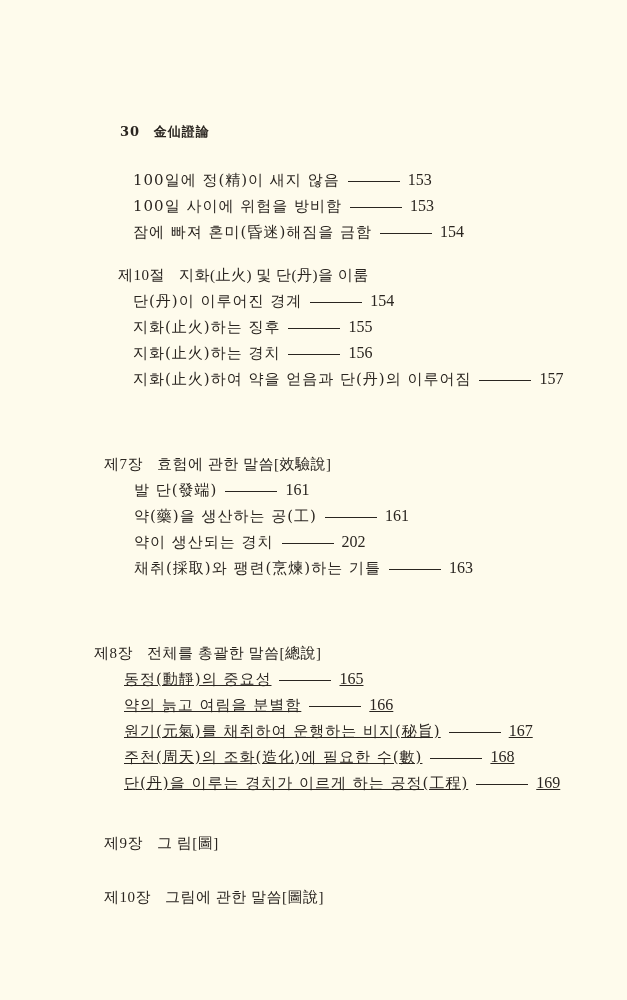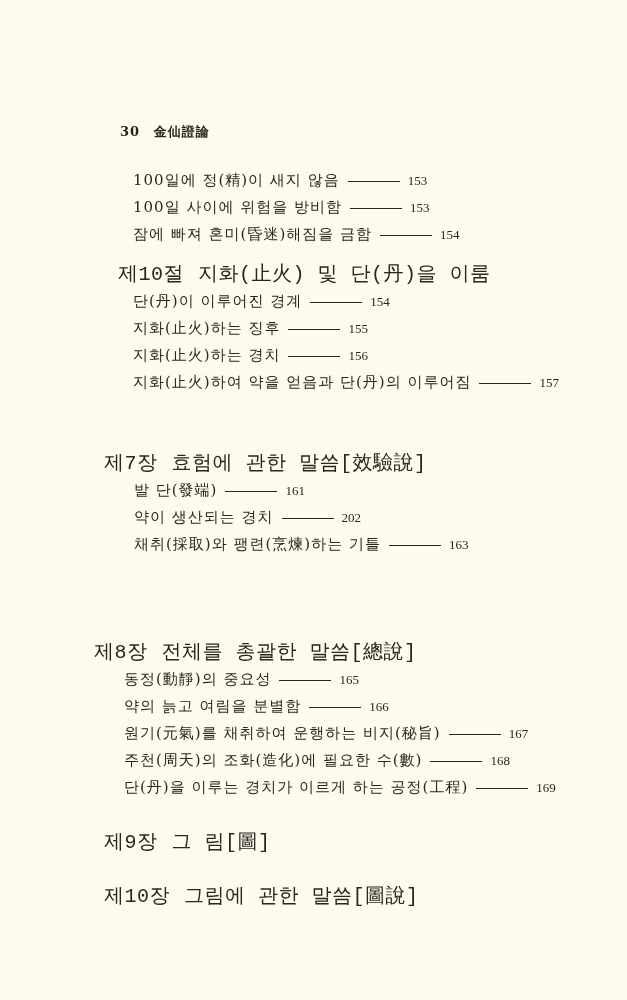--- a/index.html
+++ b/index.html
@@ -12,30 +12,30 @@
   }
   .page-header {
     position:absolute; left:120px; top:123px;
     font-size:13px; font-weight:bold; letter-spacing:1px;
   }
   .page-header .num { margin-right:8px; }
   .section {
     position:absolute; font-size:15px; line-height:26px;
   }
   .section .heading {
-    font-family:Liberation Mono, monospace;
-    font-size:20px; letter-spacing:0.5px;
+    font-family:Liberation Serif, serif;
+    font-size:15px; letter-spacing:0.5px;
   }
   .section .heading .label { margin-right:14px; }
   .item { white-space:nowrap; letter-spacing:1px; }
   .item .dash {
     display:inline-block; width:52px; height:1px; background:#2a2520;
     vertical-align:middle; margin:0 8px;
   }
-  .item .page { font-family:"Liberation Serif",serif; font-size:13px; letter-spacing:0; }
+  .item .page { font-family:"Liberation Serif",serif; font-size:16px; letter-spacing:0; }
 </style>
 </head>
 <body>
 
 <div class="page-header">
   <span class="num">30</span>
   <span>金仙證論</span>
 </div>
 
 <div class="section" style="left:133px; top:167px;">
@@ -51,28 +51,29 @@
     <div class="item"><span>지화(止火)하는 징후</span><span class="dash"></span><span class="page">155</span></div>
     <div class="item"><span>지화(止火)하는 경치</span><span class="dash"></span><span class="page">156</span></div>
     <div class="item"><span>지화(止火)하여 약을 얻음과 단(丹)의 이루어짐</span><span class="dash"></span><span class="page">157</span></div>
   </div>
 </div>
 
 <div class="section" style="left:104px; top:451px;">
   <div class="heading"><span class="label">제7장</span><span>효험에 관한 말씀[效驗說]</span></div>
   <div style="padding-left:30px;">
     <div class="item"><span>발 단(發端)</span><span class="dash"></span><span class="page">161</span></div>
+    <div class="item"><span>약(藥)을 생산하는 공(工)</span><span class="dash"></span><span class="page">161</span></div>
     <div class="item"><span>약이 생산되는 경치</span><span class="dash"></span><span class="page">202</span></div>
     <div class="item"><span>채취(採取)와 팽련(烹煉)하는 기틀</span><span class="dash"></span><span class="page">163</span></div>
   </div>
 </div>
 
 <div class="section" style="left:94px; top:640px;">
   <div class="heading"><span class="label">제8장</span><span>전체를 총괄한 말씀[總說]</span></div>
-  <div style="padding-left:30px;">
+  <div style="padding-left:30px;text-decoration:underline;">
     <div class="item"><span>동정(動靜)의 중요성</span><span class="dash"></span><span class="page">165</span></div>
     <div class="item"><span>약의 늙고 여림을 분별함</span><span class="dash"></span><span class="page">166</span></div>
     <div class="item"><span>원기(元氣)를 채취하여 운행하는 비지(秘旨)</span><span class="dash"></span><span class="page">167</span></div>
     <div class="item"><span>주천(周天)의 조화(造化)에 필요한 수(數)</span><span class="dash"></span><span class="page">168</span></div>
     <div class="item"><span>단(丹)을 이루는 경치가 이르게 하는 공정(工程)</span><span class="dash"></span><span class="page">169</span></div>
   </div>
 </div>
 
 <div class="section" style="left:104px; top:830px;">
   <div class="heading"><span class="label">제9장</span><span>그 림[圖]</span></div>

